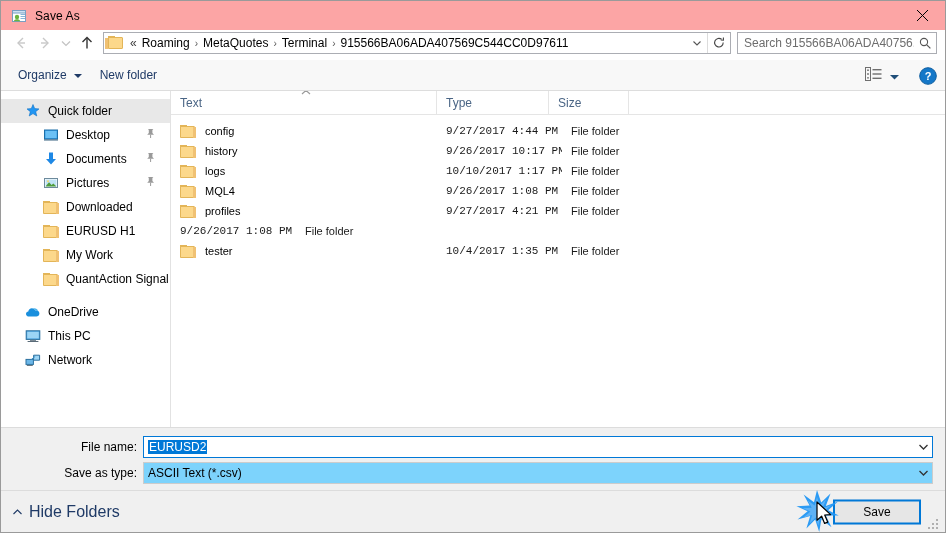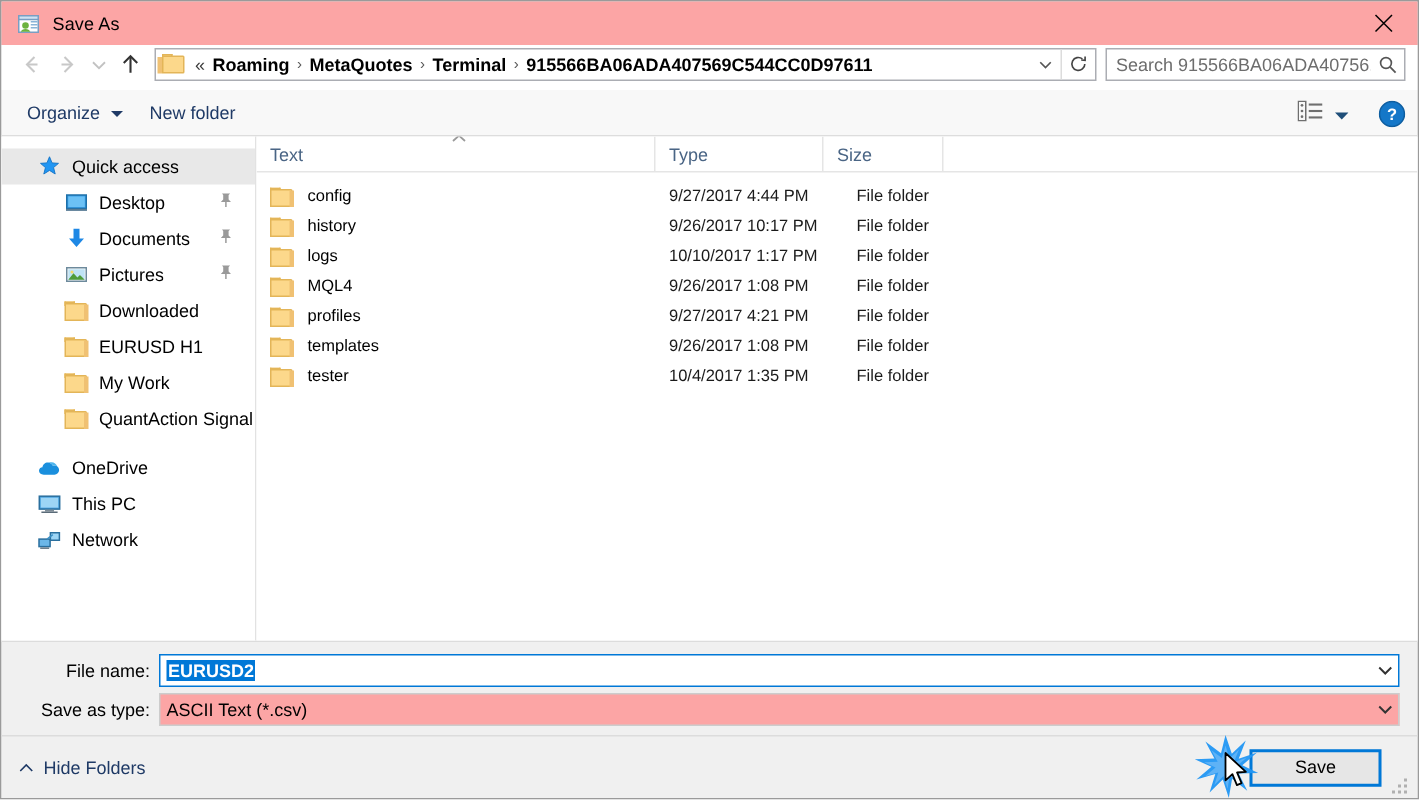--- a/index.html
+++ b/index.html
@@ -87,21 +87,21 @@
   }
   .crumbs {
     display: flex;
     align-items: center;
     flex: 1 1 auto;
     overflow: hidden;
     white-space: nowrap;
     font-size: 12px;
     color: #000;
   }
-  .crumb { padding: 0 3px; font-weight: bold; }
+  .crumb { padding: 0 3px; }
   .crumb-sep {
     color: #5a5a5a;
     font-size: 10px;
     padding: 0 2px;
   }
   .crumb-dbl { color: #3a3a3a; padding: 0 2px; font-size: 12px;}
   .addr-drop {
     width: 20px; height: 20px;
     display: flex; align-items: center; justify-content: center;
     flex: none;
@@ -253,21 +253,21 @@
     align-items: center;
     font-size: 11px;
     color: #000;
   }
   .fcell { box-sizing: border-box; white-space: nowrap; overflow: hidden; }
   .fcell.name {
     width: 266px;
     display: flex; align-items: center;
     padding-left: 9px;
   }
-  .fcell.date { width: 125px; padding-left: 9px; color: #1a1a1a; }
+  .fcell.date { width: 125px; padding-left: 9px; color: #1a1a1a; font-family: Liberation Mono, monospace; }
   .fcell.type { width: 112px; padding-left: 9px; color: #1a1a1a; }
   .fcell.size { width: 80px; padding-left: 9px; }
   .fname { margin-left: 9px; }
 
   
   .folder {
     width: 16px; height: 13px;
     position: relative;
     flex: none;
   }
@@ -303,45 +303,44 @@
   .form-row {
     position: absolute;
     left: 0; right: 0;
     height: 22px;
     display: flex;
     align-items: center;
   }
   .form-row.r1 { top: 8px; }
   .form-row.r2 { top: 34px; }
   .form-label {
-    width: 105px;
+    width: 142px;
     text-align: right;
     padding-right: 6px;
     font-size: 12px;
     color: #000;
     box-sizing: border-box;
     flex: none;
   }
   .combo {
     flex: 1 1 auto;
     margin-right: 12px;
     height: 22px;
     box-sizing: border-box;
     display: flex;
     align-items: center;
     position: relative;
   }
   .combo.filename {
     border: 1px solid #0078d7;
     background: #ffffff;
-    font-weight: bold;
   }
   .combo.filetype {
     border: 1px solid #cccccc;
-    background: #fca5a5;
+    background: #7dd3fc;
   }
   .combo .ctext {
     flex: 1 1 auto;
     padding-left: 4px;
     font-size: 12px;
     overflow: hidden;
     white-space: nowrap;
   }
   .sel-text {
     background: #0078d7;
@@ -361,21 +360,21 @@
     background: #f0f0f0;
     border-top: 1px solid #dcdcdc;
     display: flex;
     align-items: center;
     position: relative;
     box-sizing: border-box;
   }
   .hide-folders {
     display: flex; align-items: center;
     margin-left: 12px;
-    font-size: 12px;
+    font-size: 16px;
     color: #1f3a66;
   }
   .hf-caret { margin-right: 7px; display: flex; }
   .btns {
     position: absolute;
     right: 14px; top: 50%;
     transform: translateY(-50%);
     display: flex;
     align-items: center;
   }
@@ -553,21 +552,21 @@
   <div class="content">
 
     <div class="sidebar">
 
       <div class="nav-item selected lvl0">
         <span class="ni-icon">
           <svg width="16" height="16" viewBox="0 0 16 16">
             <path d="M8 1.5 L9.7 5.6 L14 5.9 L10.7 8.7 L11.8 13 L8 10.6 L4.2 13 L5.3 8.7 L2 5.9 L6.3 5.6 Z" fill="#2196f3" stroke="#1372c4" stroke-width="0.6"></path>
           </svg>
         </span>
-        <span class="ni-label">Quick access</span>
+        <span class="ni-label">Quick folder</span>
       </div>
 
       <div class="nav-item lvl1">
         <span class="ni-icon">
           <svg width="16" height="16" viewBox="0 0 16 16">
             <rect x="1.5" y="3" width="13" height="9" fill="#3aa0e8" stroke="#1d6fa8"></rect>
             <rect x="2.5" y="4" width="11" height="7" fill="#6cc1f5"></rect>
             <rect x="1" y="12.2" width="14" height="1.4" fill="#5a7d96"></rect>
           </svg>
         </span>
@@ -770,28 +769,20 @@
                 <span class="fb"></span>
                 <span class="fs"></span>
               </span>
             <span class="fname">profiles</span>
           </span>
           <span class="fcell date">9/27/2017 4:21 PM</span>
           <span class="fcell type">File folder</span>
           <span class="fcell size"></span>
         </div>
         <div class="filerow">
-          <span class="fcell name">
-            <span class="folder">
-                <span class="ft"></span>
-                <span class="fb"></span>
-                <span class="fs"></span>
-              </span>
-            <span class="fname">templates</span>
-          </span>
           <span class="fcell date">9/26/2017 1:08 PM</span>
           <span class="fcell type">File folder</span>
           <span class="fcell size"></span>
         </div>
         <div class="filerow">
           <span class="fcell name">
             <span class="folder">
                 <span class="ft"></span>
                 <span class="fb"></span>
                 <span class="fs"></span>

